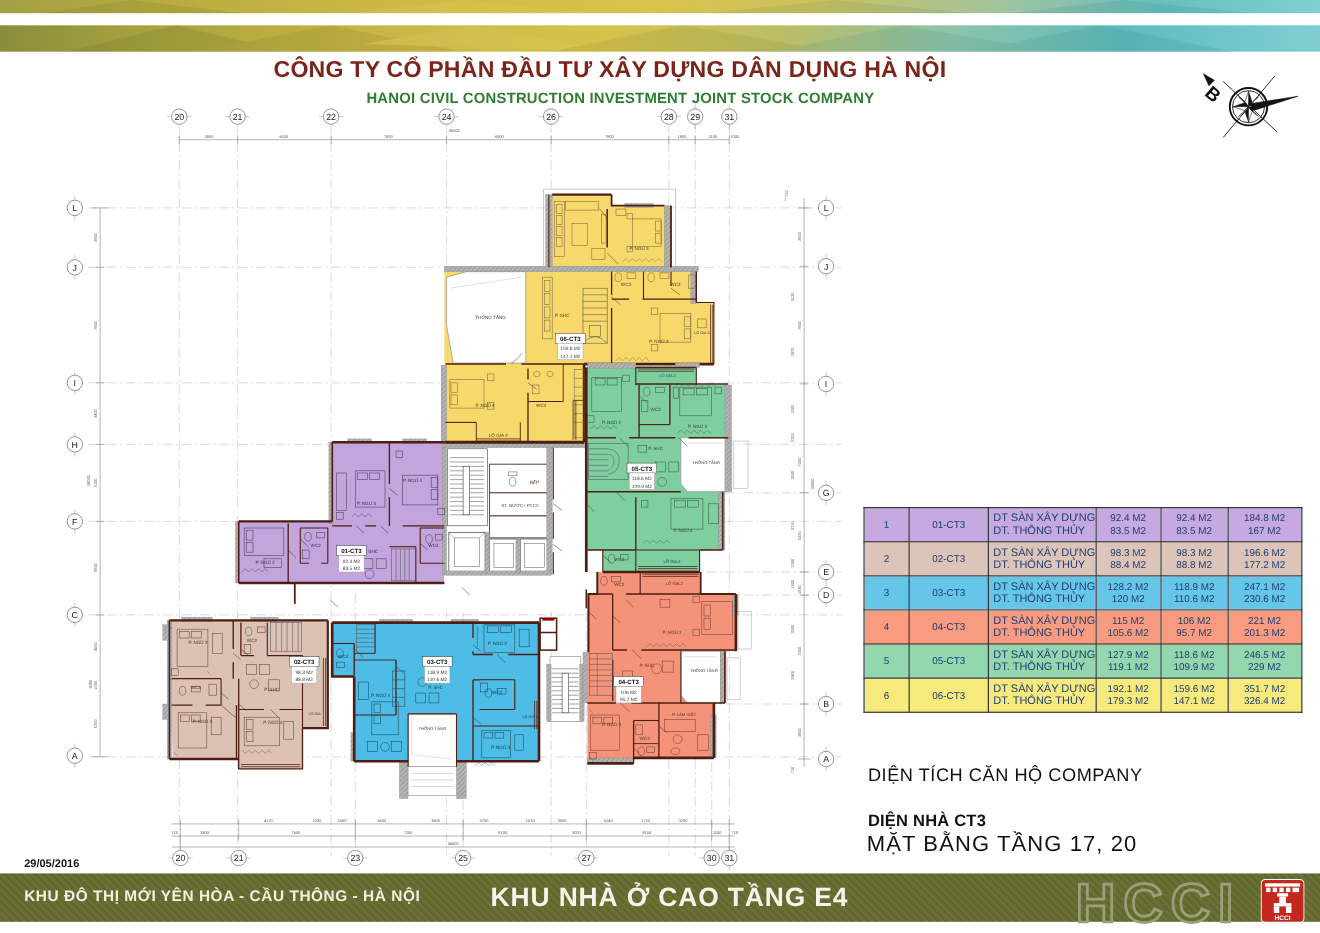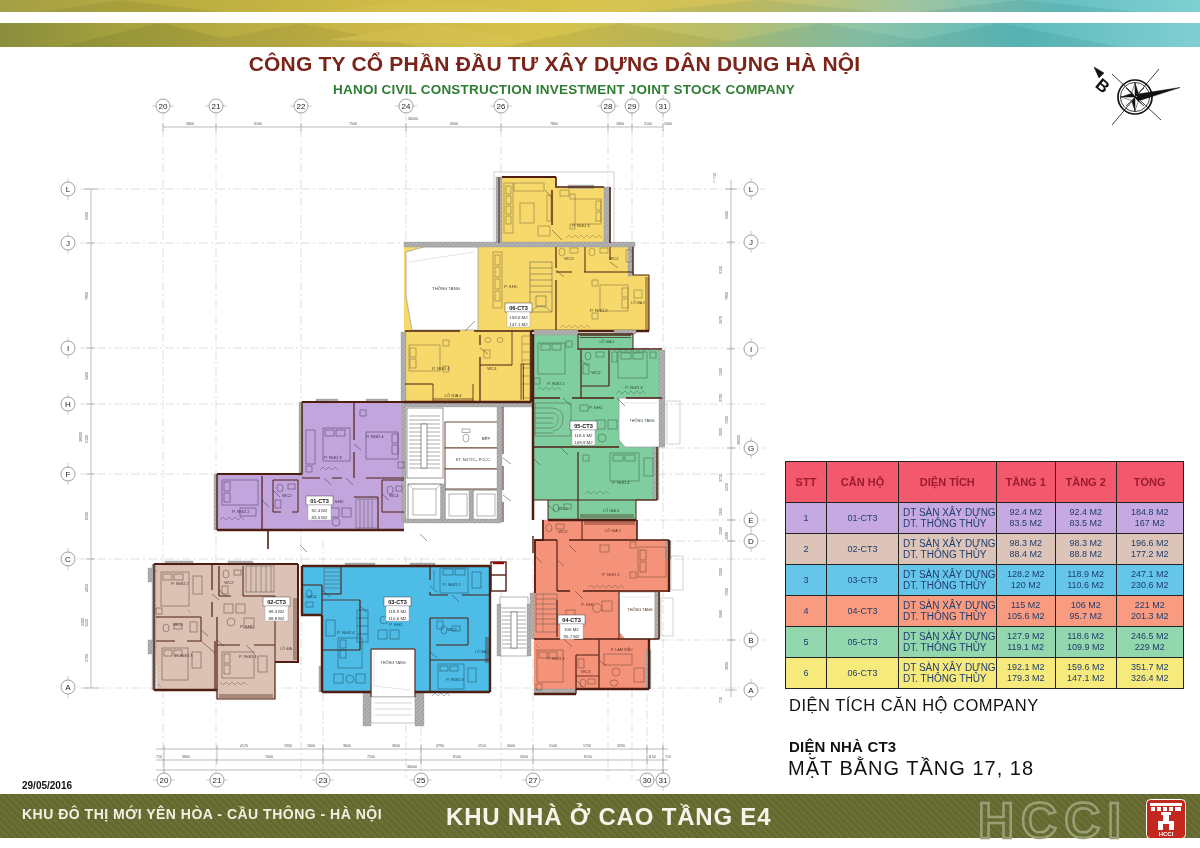--- a/index.html
+++ b/index.html
@@ -1208,28 +1208,20 @@
 <table id="tbl" class="abs">
 <colgroup>
       <col style="width:41px">
       <col style="width:72px">
       <col style="width:86px">
       <col style="width:59px">
       <col style="width:61px">
       <col style="width:67px">
     </colgroup>
 <tbody>
-      <tr class="hd" style="height:41px">
-        <td>STT</td>
-        <td>CĂN HỘ</td>
-        <td>DIỆN TÍCH</td>
-        <td>TẦNG 1</td>
-        <td>TẦNG 2</td>
-        <td>TỔNG</td>
-      </tr>
 <tr style="height:31px;background:#c6a9e0">
         <td>1</td>
         <td>01-CT3</td>
         <td class="dt">DT SÀN XÂY DỰNG<br>DT. THÔNG THỦY</td>
         <td>92.4 M2<br>83.5 M2</td>
         <td>92.4 M2<br>83.5 M2</td>
         <td>184.8 M2<br>167 M2</td>
       </tr>
 <tr style="height:31px;background:#dcc4b8">
         <td>2</td>
@@ -1273,21 +1265,21 @@
       </tr>
 </tbody>
   </table>
 
 <div id="date" class="abs">29/05/2016</div>
 
 <div id="dupl" class="abs">DIỆN TÍCH CĂN HỘ COMPANY</div>
 
 <div id="khoi" class="abs">DIỆN NHÀ CT3</div>
 
-<div id="matbang" class="abs">MẶT BẰNG TẦNG 17, 18</div>
+<div id="matbang" class="abs">MẶT BẰNG TẦNG 17, 20</div>
 
 <div id="bar" class="abs"></div>
 
 <div id="bartx1" class="abs">KHU ĐÔ THỊ MỚI YÊN HÒA - CẦU THÔNG - HÀ NỘI</div>
 
 <div id="bartx2" class="abs">KHU NHÀ Ở CAO TẦNG E4</div>
 
 <div id="hcci" class="abs">HCCI</div>
 
 <svg class="abs" style="left:1146px;top:799px" width="40" height="40" viewBox="0 0 40 40">

